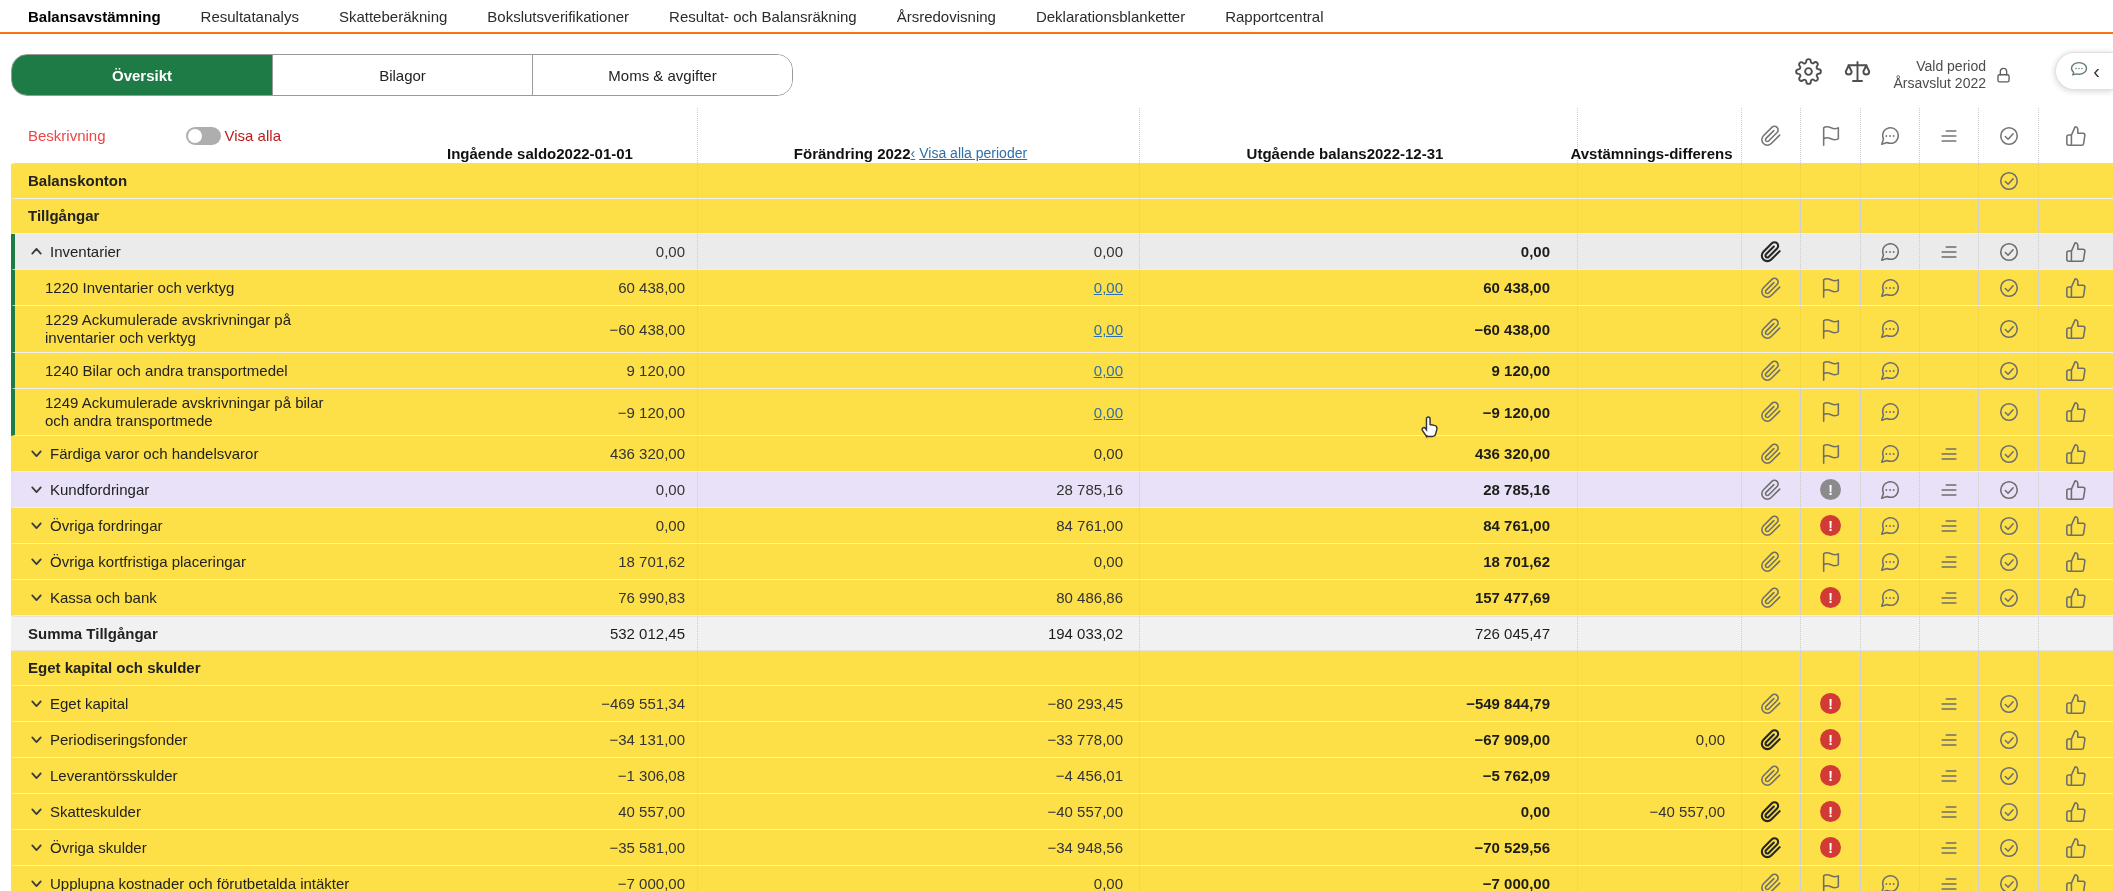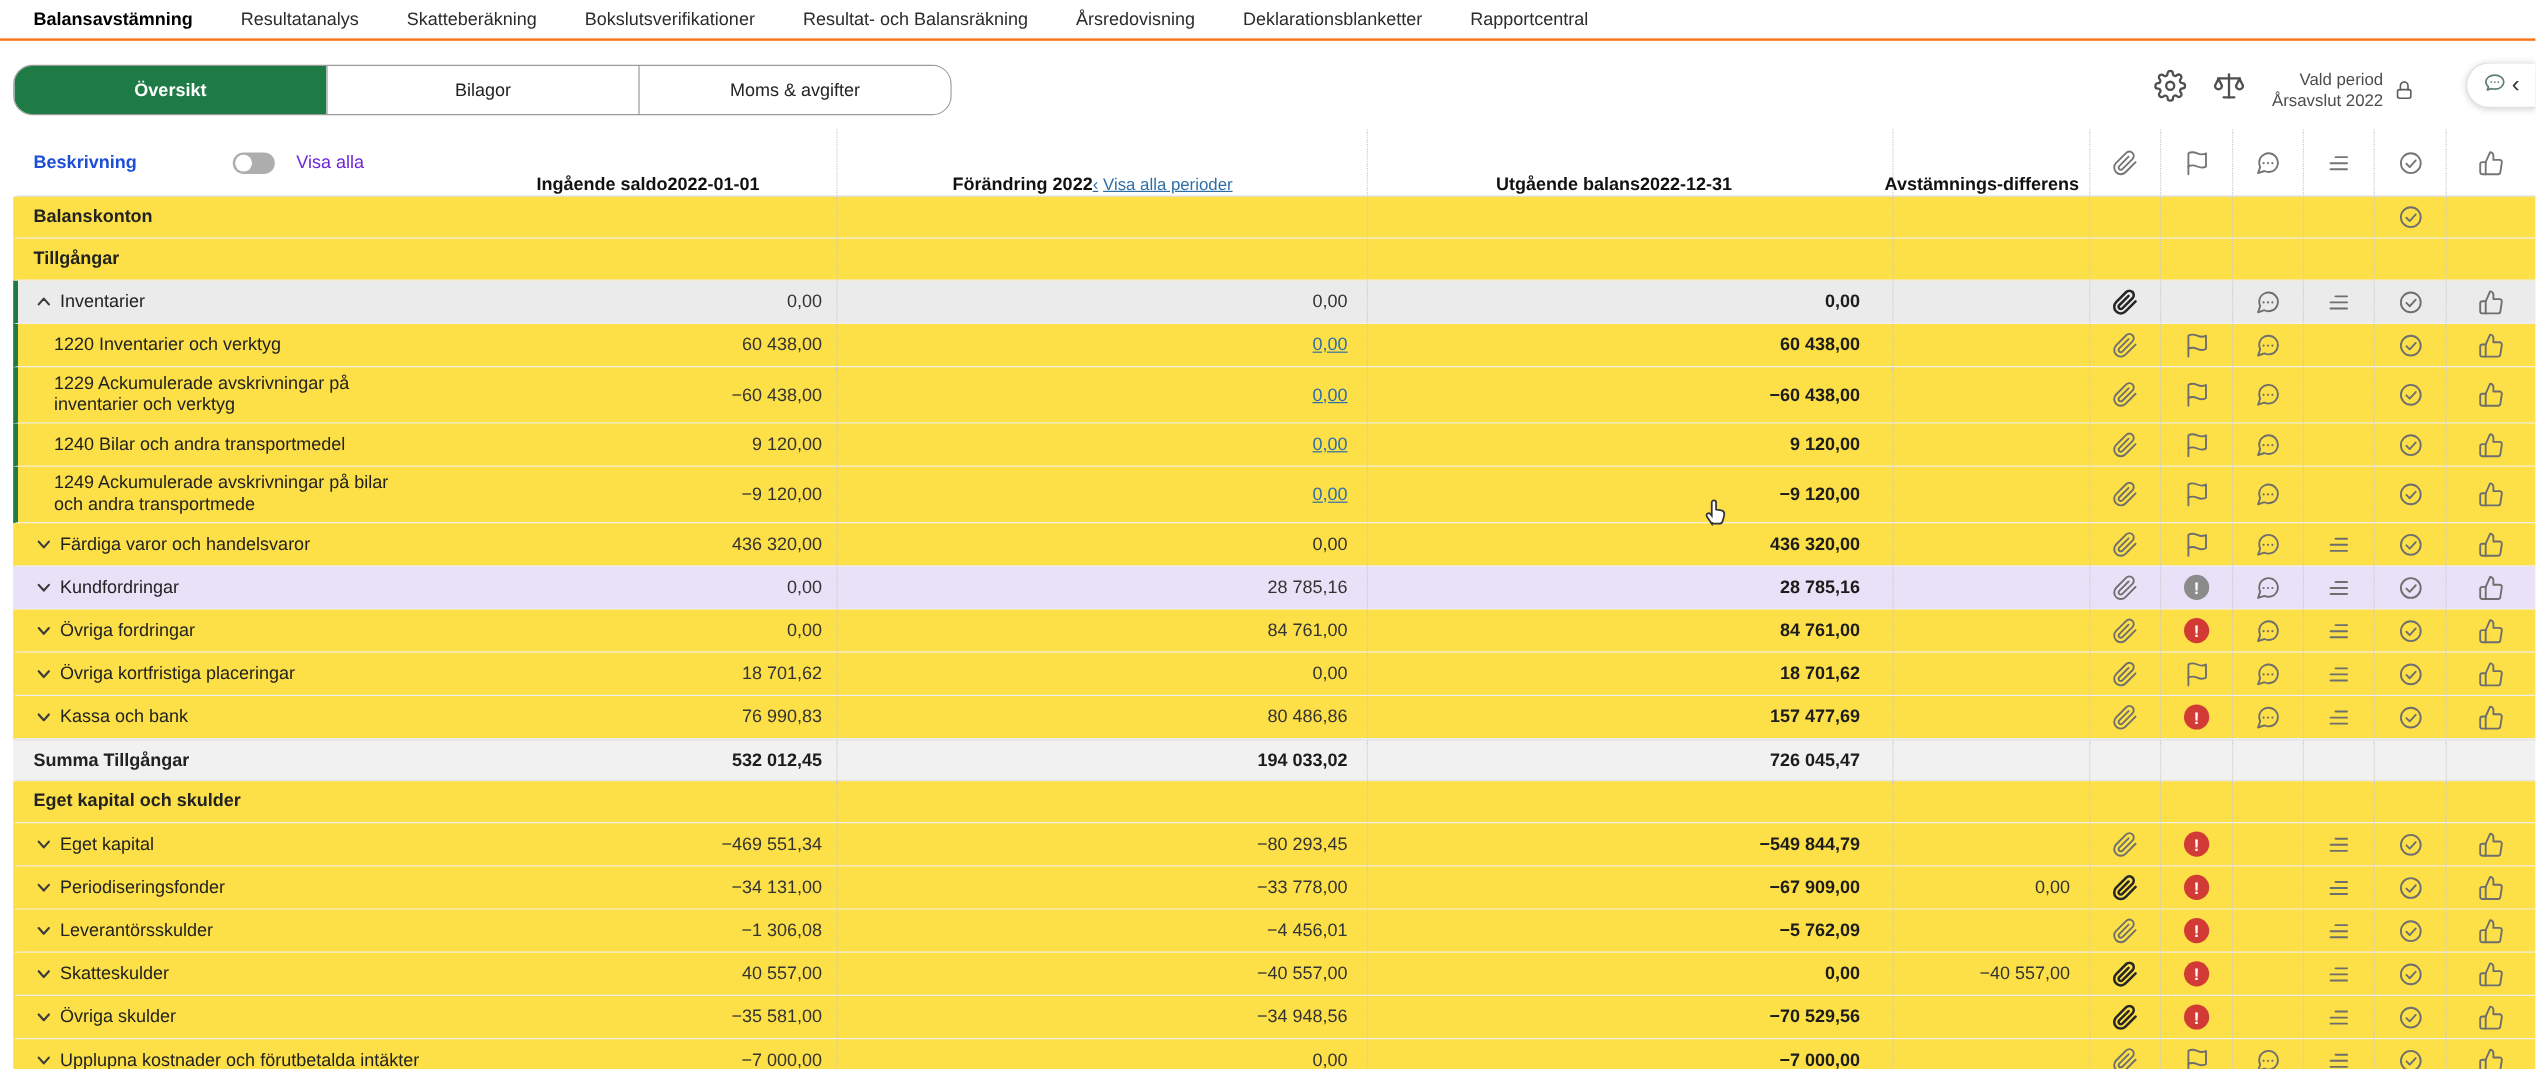--- a/index.html
+++ b/index.html
@@ -48,37 +48,37 @@
   .indent{margin-left:17px}
   .row.section .lab,.row.sum .lab{font-weight:bold;max-width:none}
   .chev{width:17px;height:17px;margin-right:5px;color:#3c3c3c;display:inline-flex;flex:0 0 auto;cursor:pointer}
   .chev svg{width:17px;height:17px}
   .c-num{justify-content:flex-end;font-size:15px;color:#333;white-space:nowrap}
   .c-in{padding-right:12px}
   .c-change{padding-right:16px;border-left:1px dotted #cbcbcb}
   .c-out{padding-right:27px;border-left:1px dotted #cbcbcb;font-weight:bold;color:#1c1c1c}
   .c-diff{padding-right:16px;border-left:1px dotted #cbcbcb}
   .c-icon{justify-content:center;border-left:1px dotted #cbcbcb}
-  .row.sum .c-num{font-weight:bold;color:#1c1c1c}
+  .row.sum .c-num{font-weight:normal;color:#1c1c1c}
   .num-link{color:#2f6fa8;text-decoration:underline;cursor:pointer}
   .ic{display:inline-flex;cursor:pointer;color:#6e6e6e}
   .ic svg{width:22px;height:22px}
   .ic.strong{color:#262626}
   .ic.strong svg *{stroke-width:2.3}
   .badge{width:21px;height:21px;border-radius:50%;color:#fff;font-weight:bold;font-size:14px;
     display:flex;align-items:center;justify-content:center;cursor:pointer}
   .badge.red{background:#d23b35}
   .badge.gray{background:#8b8b8b}
 
   
   .thead .c-label{font-size:15px}
-  .th-title{font-weight:bold;font-size:15px;color:#1d4ed8}
+  .th-title{font-weight:normal;font-size:15px;color:#ef4444}
   .toggle{width:35px;height:18px;border-radius:9px;background:#aeaeae;position:relative;display:inline-block;margin-left:80px;cursor:pointer;flex:0 0 auto}
   .knob{position:absolute;left:2px;top:2px;width:14px;height:14px;border-radius:50%;background:#fff}
-  .toggle-label{color:#6d28d9;margin-left:18px;font-size:15px}
+  .toggle-label{color:#b91c1c;margin-left:4px;font-size:15px}
   .th2{flex-direction:row;align-items:flex-end;justify-content:center;font-weight:bold;color:#111;line-height:19px;font-size:15px}
   .period-link{font-weight:normal;font-size:14px;color:#2f6fa8;text-decoration:underline;cursor:pointer;display:flex;gap:4px;align-items:center}
   .thead .c-icon{color:#757575}
   .thead .c-icon svg{width:22px;height:22px}
   .hdr-ic{display:inline-flex}
 
   .cursor{position:absolute;left:1416px;top:413px;z-index:9;pointer-events:none}
   .cursor svg{width:27px;height:27px}
 </style>
 </head>

